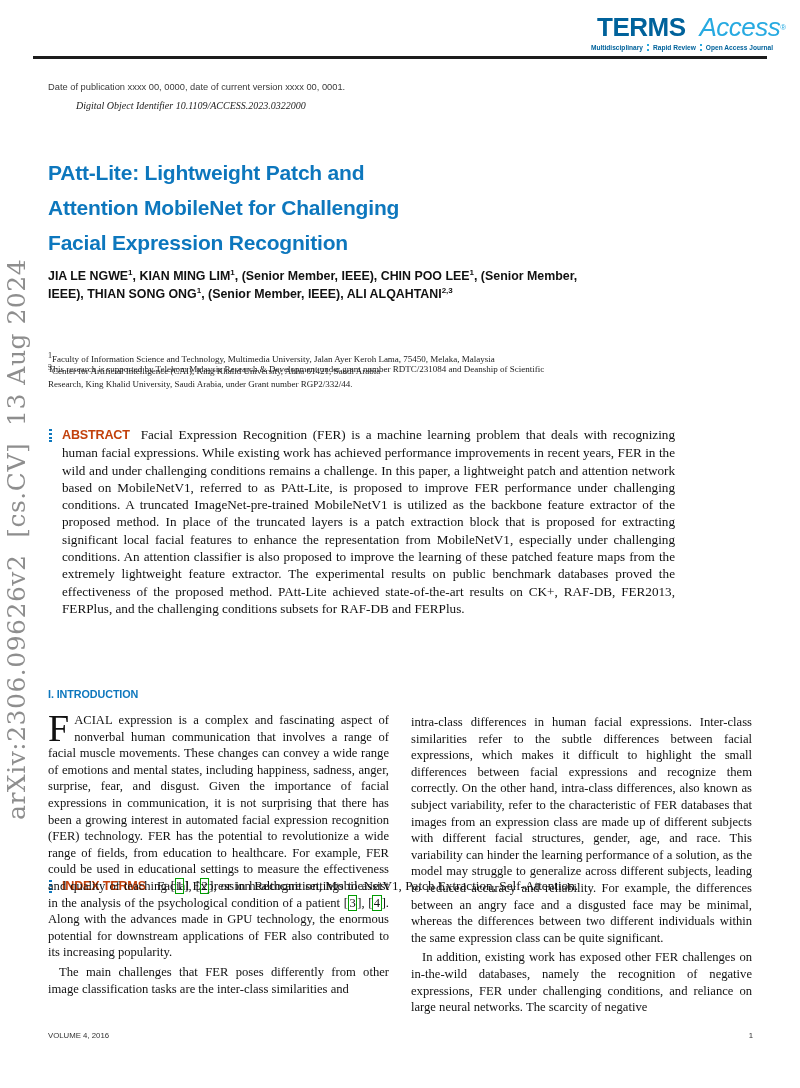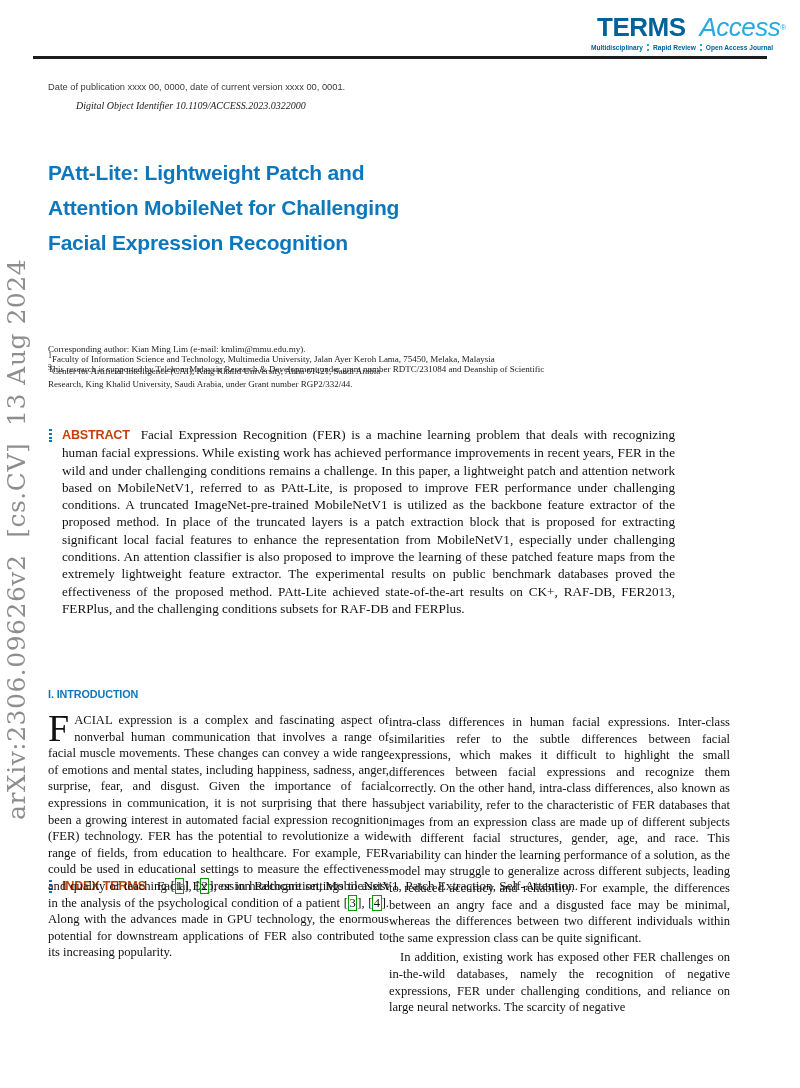--- a/index.html
+++ b/index.html
@@ -48,21 +48,21 @@
   .abstract-block { position:absolute; top:426px; left:62px; width:613px; }
   .index-block { position:absolute; top:686px; left:62px; width:613px; }
   .rel { position:relative; }
   .vdots { position:absolute; left:-13px; top:3px; width:2.6px; height:13px;
     background:repeating-linear-gradient(#0d77bd 0 2.2px, transparent 2.2px 3.8px); }
   .block-label { font-family:"Liberation Sans", sans-serif; font-weight:bold; font-size:12.6px;
     color:#c2410c; margin-right:11px; letter-spacing:-0.2px; }
   .abstract-text, .index-text { font-size:13.2px; line-height:17.3px; text-align:justify; color:#111111; }
 
   
-  .columns { position:absolute; top:688px; left:48px; width:705px; display:flex; }
+  .columns { position:absolute; top:688px; left:48px; width:705px; display:flex; gap:22px; }
   .col { width:341px; }
   .col-right { padding-top:26px; }
   .section-heading { font-family:"Liberation Sans", sans-serif; font-weight:bold; font-size:10.8px;
     color:#0d77bd; margin:0 0 12px 0; letter-spacing:-0.1px; }
   .body-par { font-size:12.6px; line-height:16.6px; text-align:justify; color:#111111; margin:0; }
   .body-par.indent { text-indent:11px; margin-top:3px; }
   .dropcap { float:left; font-size:38px; line-height:30px; padding:1px 5px 0 0; color:#111111; }
   .cite { border:1px solid #009b00; padding:0 0.5px; cursor:pointer; }
 
   
@@ -89,44 +89,49 @@
   </div>
 
   <div class="top-rule"></div>
 
   <div class="pub-date">Date of publication xxxx 00, 0000, date of current version xxxx 00, 0001.</div>
   <div class="doi-line">Digital Object Identifier 10.1109/ACCESS.2023.0322000</div>
 
   <div class="arxiv-banner">arXiv:2306.09626v2  [cs.CV]  13 Aug 2024</div>
 
   <h1 class="title">PAtt-Lite: Lightweight Patch and<br>Attention MobileNet for Challenging<br>Facial Expression Recognition</h1>
+  <div class="authors">JIA LE NGWE<sup>1</sup>, KIAN MING LIM<sup>1</sup>, (Senior Member, IEEE), CHIN POO LEE<sup>1</sup>, (Senior Member,<br>IEEE), THIAN SONG ONG<sup>1</sup>, (Senior Member, IEEE), ALI ALQAHTANI<sup>2,3</sup></div>
 
   <div class="affils">
     <div class="affil"><sup>1</sup>Faculty of Information Science and Technology, Multimedia University, Jalan Ayer Keroh Lama, 75450, Melaka, Malaysia</div>
     <div class="affil"><sup>3</sup>Center for Artificial Intelligence (CAI), King Khalid University, Abha 61421, Saudi Arabia</div>
   </div>
 
-  <div class="corresponding">Corresponding author: Kian Ming Lim (e-mail: kmlim@mmu.edu.my).</div>
   <div class="funding">This research is supported by Telekom Malaysia Research &amp; Development under grant number RDTC/231084 and Deanship of Scientific<br>Research, King Khalid University, Saudi Arabia, under Grant number RGP2/332/44.</div>
 
   <div class="abstract-block rel">
     <div class="vdots"></div>
     <div class="abstract-text"><span class="block-label">ABSTRACT</span><span>Facial Expression Recognition (FER) is a machine learning problem that deals with recognizing human facial expressions. While existing work has achieved performance improvements in recent years, FER in the wild and under challenging conditions remains a challenge. In this paper, a lightweight patch and attention network based on MobileNetV1, referred to as PAtt-Lite, is proposed to improve FER performance under challenging conditions. A truncated ImageNet-pre-trained MobileNetV1 is utilized as the backbone feature extractor of the proposed method. In place of the truncated layers is a patch extraction block that is proposed for extracting significant local facial features to enhance the representation from MobileNetV1, especially under challenging conditions. An attention classifier is also proposed to improve the learning of these patched feature maps from the extremely lightweight feature extractor. The experimental results on public benchmark databases proved the effectiveness of the proposed method. PAtt-Lite achieved state-of-the-art results on CK+, RAF-DB, FER2013, FERPlus, and the challenging conditions subsets for RAF-DB and FERPlus.</span></div>
   </div>
 
   <div class="index-block rel">
     <div class="vdots"></div>
     <div class="index-text"><span class="block-label">INDEX TERMS</span><span>Facial Expression Recognition, MobileNetV1, Patch Extraction, Self-Attention.</span></div>
   </div>
 
   <div class="columns">
     <div class="col">
       <h2 class="section-heading">I. INTRODUCTION</h2>
       <p class="body-par"><span class="dropcap">F</span><span>ACIAL expression is a complex and fascinating aspect of nonverbal human communication that involves a range of facial muscle movements. These changes can convey a wide range of emotions and mental states, including happiness, sadness, anger, surprise, fear, and disgust. Given the importance of facial expressions in communication, it is not surprising that there has been a growing interest in automated facial expression recognition (FER) technology. FER has the potential to revolutionize a wide range of fields, from education to healthcare. For example, FER could be used in educational settings to measure the effectiveness and quality of teaching [<span class="cite">1</span>], [<span class="cite">2</span>], or in healthcare settings to assist in the analysis of the psychological condition of a patient [<span class="cite">3</span>], [<span class="cite">4</span>]. Along with the advances made in GPU technology, the enormous potential for downstream applications of FER also contributed to its increasing popularity.</span></p>
+      <p class="body-par indent">The main challenges that FER poses differently from other image classification tasks are the inter-class similarities and</p>
     </div>
     <div class="col col-right">
       <p class="body-par">intra-class differences in human facial expressions. Inter-class similarities refer to the subtle differences between facial expressions, which makes it difficult to highlight the small differences between facial expressions and recognize them correctly. On the other hand, intra-class differences, also known as subject variability, refer to the characteristic of FER databases that images from an expression class are made up of different subjects with different facial structures, gender, age, and race. This variability can hinder the learning performance of a solution, as the model may struggle to generalize across different subjects, leading to reduced accuracy and reliability. For example, the differences between an angry face and a disgusted face may be minimal, whereas the differences between two different individuals within the same expression class can be quite significant.</p>
       <p class="body-par indent">In addition, existing work has exposed other FER challenges on in-the-wild databases, namely the recognition of negative expressions, FER under challenging conditions, and reliance on large neural networks. The scarcity of negative</p>
     </div>
   </div>
 
+  <div class="footer">
+    <span>VOLUME 4, 2016</span>
+    <span>1</span>
+  </div>
 
 </div>
 
 </body></html>

